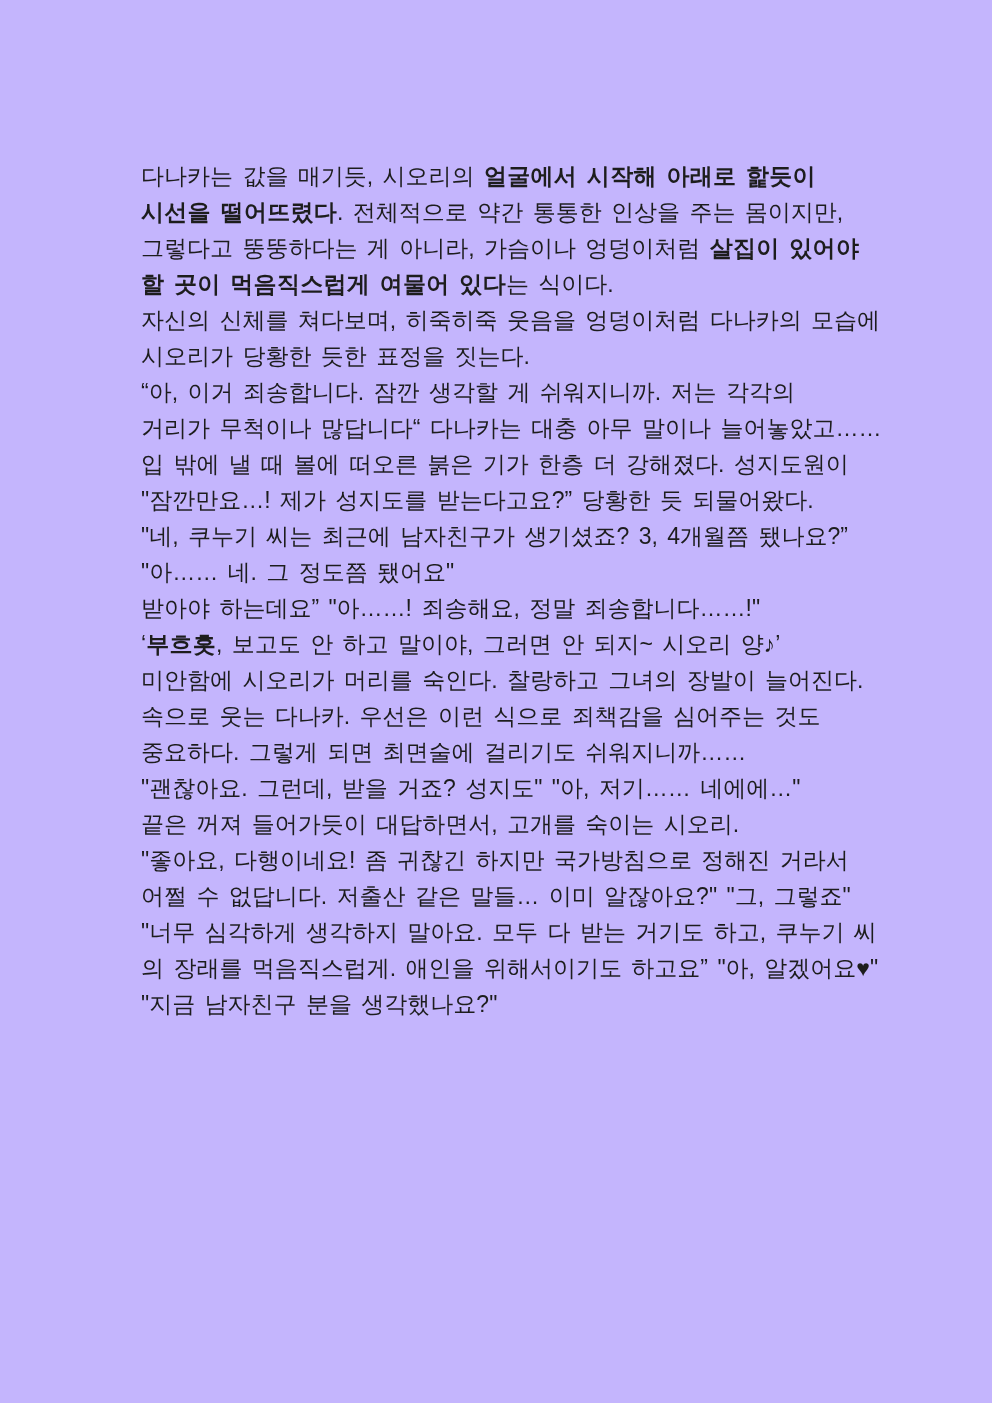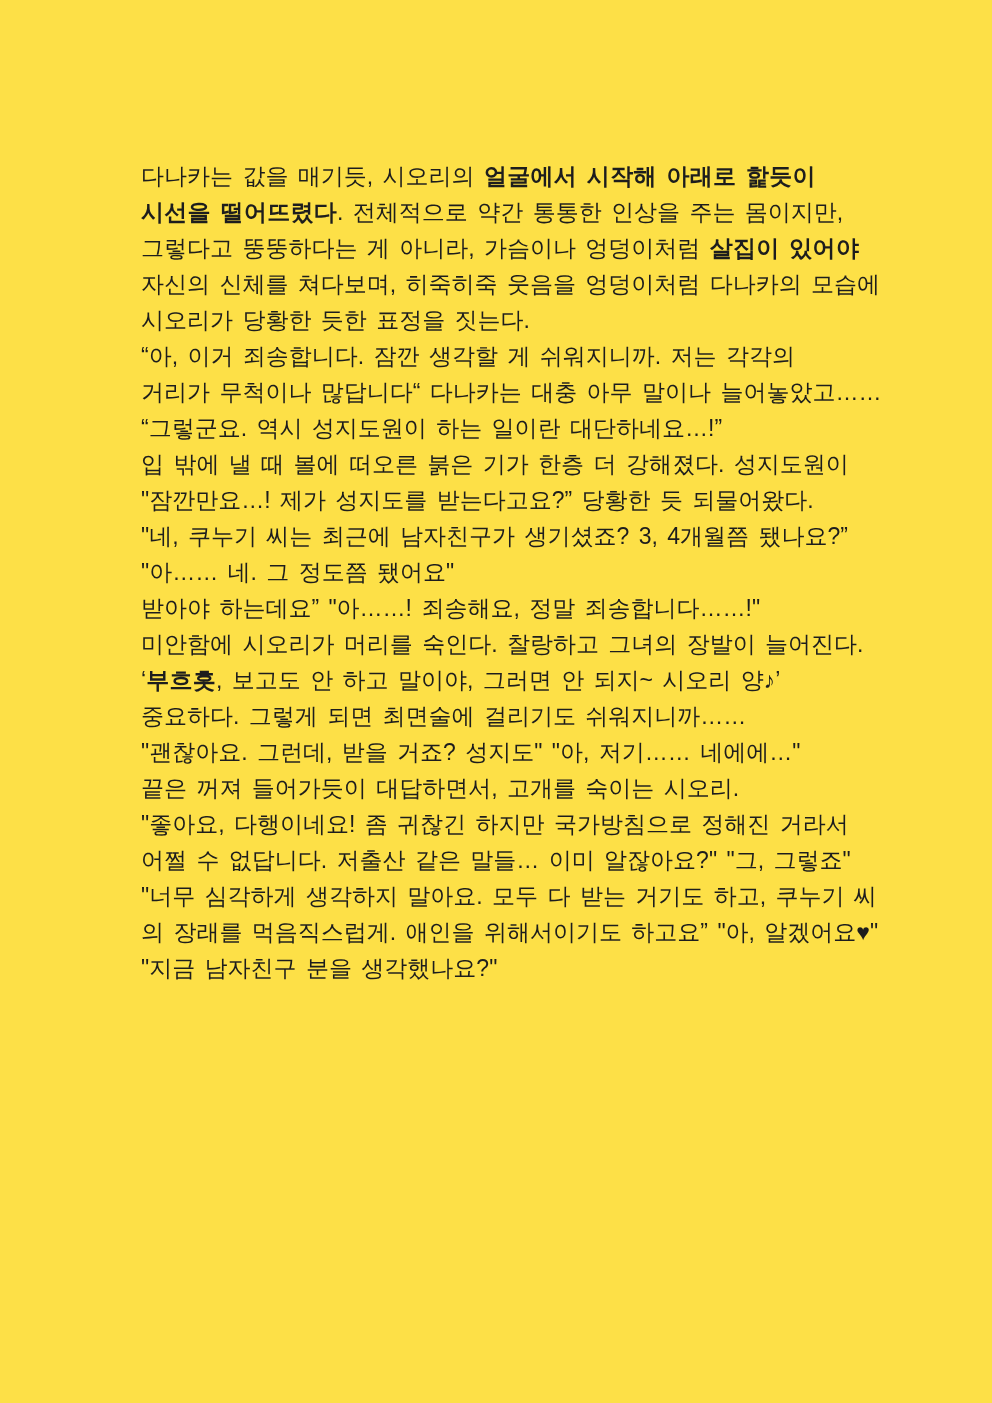--- a/index.html
+++ b/index.html
@@ -10,21 +10,21 @@
   body {
     width: 992px;
     height: 1403px;
     position: relative;
     overflow: hidden;
     font-family: "Liberation Sans", "DejaVu Sans", sans-serif;
   }
   .page {
     position: absolute;
     inset: 0;
-    background: #fde047;
+    background: #c4b5fd;
   }
   .text-block {
     position: absolute;
     left: 141px;
     top: 158px;
     width: 740px;
     color: #1d1d1d;
     font-size: 23px;
     line-height: 36px;
   }
@@ -42,32 +42,33 @@
   }
 </style>
 </head>
 <body>
 
 <div class="page">
   <div class="text-block" id="textblock" style="color: rgb(29, 29, 29);">
       <div class="line"><span class="seg">다나카는 값을 매기듯, 시오리의 </span><span class="seg b">얼굴에서 시작해 아래로 핥듯이</span></div>
       <div class="line"><span class="seg b">시선을 떨어뜨렸다</span><span class="seg">. 전체적으로 약간 통통한 인상을 주는 몸이지만,</span></div>
       <div class="line"><span class="seg">그렇다고 뚱뚱하다는 게 아니라, 가슴이나 엉덩이처럼 </span><span class="seg b">살집이 있어야</span></div>
+      <div class="line"><span class="seg b">할 곳이 먹음직스럽게 여물어 있다</span><span class="seg">는 식이다.</span></div>
       <div class="line"><span class="seg">자신의 신체를 쳐다보며, 히죽히죽 웃음을 엉덩이처럼 다나카의 모습에</span></div>
       <div class="line"><span class="seg">시오리가 당황한 듯한 표정을 짓는다.</span></div>
       <div class="line"><span class="seg">“아, 이거 죄송합니다. 잠깐 생각할 게 쉬워지니까. 저는 각각의</span></div>
       <div class="line"><span class="seg">거리가 무척이나 많답니다“ 다나카는 대충 아무 말이나 늘어놓았고……</span></div>
-      <div class="line"><span class="seg">“그렇군요. 역시 성지도원이 하는 일이란 대단하네요…!”</span></div>
       <div class="line"><span class="seg">입 밖에 낼 때 볼에 떠오른 붉은 기가 한층 더 강해졌다. 성지도원이</span></div>
       <div class="line"><span class="seg">"잠깐만요…! 제가 성지도를 받는다고요?” 당황한 듯 되물어왔다.</span></div>
       <div class="line"><span class="seg">"네, 쿠누기 씨는 최근에 남자친구가 생기셨죠? 3, 4개월쯤 됐나요?”</span></div>
       <div class="line"><span class="seg">"아…… 네. 그 정도쯤 됐어요"</span></div>
       <div class="line"><span class="seg">받아야 하는데요” "아……! 죄송해요, 정말 죄송합니다……!"</span></div>
+      <div class="line"><span class="seg">‘</span><span class="seg b">부흐흣</span><span class="seg">, 보고도 안 하고 말이야, 그러면 안 되지~ 시오리 양♪’</span></div>
       <div class="line"><span class="seg">미안함에 시오리가 머리를 숙인다. 찰랑하고 그녀의 장발이 늘어진다.</span></div>
-      <div class="line"><span class="seg">‘</span><span class="seg b">부흐흣</span><span class="seg">, 보고도 안 하고 말이야, 그러면 안 되지~ 시오리 양♪’</span></div>
+      <div class="line"><span class="seg">속으로 웃는 다나카. 우선은 이런 식으로 죄책감을 심어주는 것도</span></div>
       <div class="line"><span class="seg">중요하다. 그렇게 되면 최면술에 걸리기도 쉬워지니까……</span></div>
       <div class="line"><span class="seg">"괜찮아요. 그런데, 받을 거죠? 성지도" "아, 저기…… 네에에…"</span></div>
       <div class="line"><span class="seg">끝은 꺼져 들어가듯이 대답하면서, 고개를 숙이는 시오리.</span></div>
       <div class="line"><span class="seg">"좋아요, 다행이네요! 좀 귀찮긴 하지만 국가방침으로 정해진 거라서</span></div>
       <div class="line"><span class="seg">어쩔 수 없답니다. 저출산 같은 말들… 이미 알잖아요?" "그, 그렇죠"</span></div>
       <div class="line"><span class="seg">"너무 심각하게 생각하지 말아요. 모두 다 받는 거기도 하고, 쿠누기 씨</span></div>
       <div class="line"><span class="seg">의 장래를 먹음직스럽게. 애인을 위해서이기도 하고요” "아, 알겠어요♥"</span></div>
       <div class="line"><span class="seg">"지금 남자친구 분을 생각했나요?"</span></div>
     </div>
 </div>

